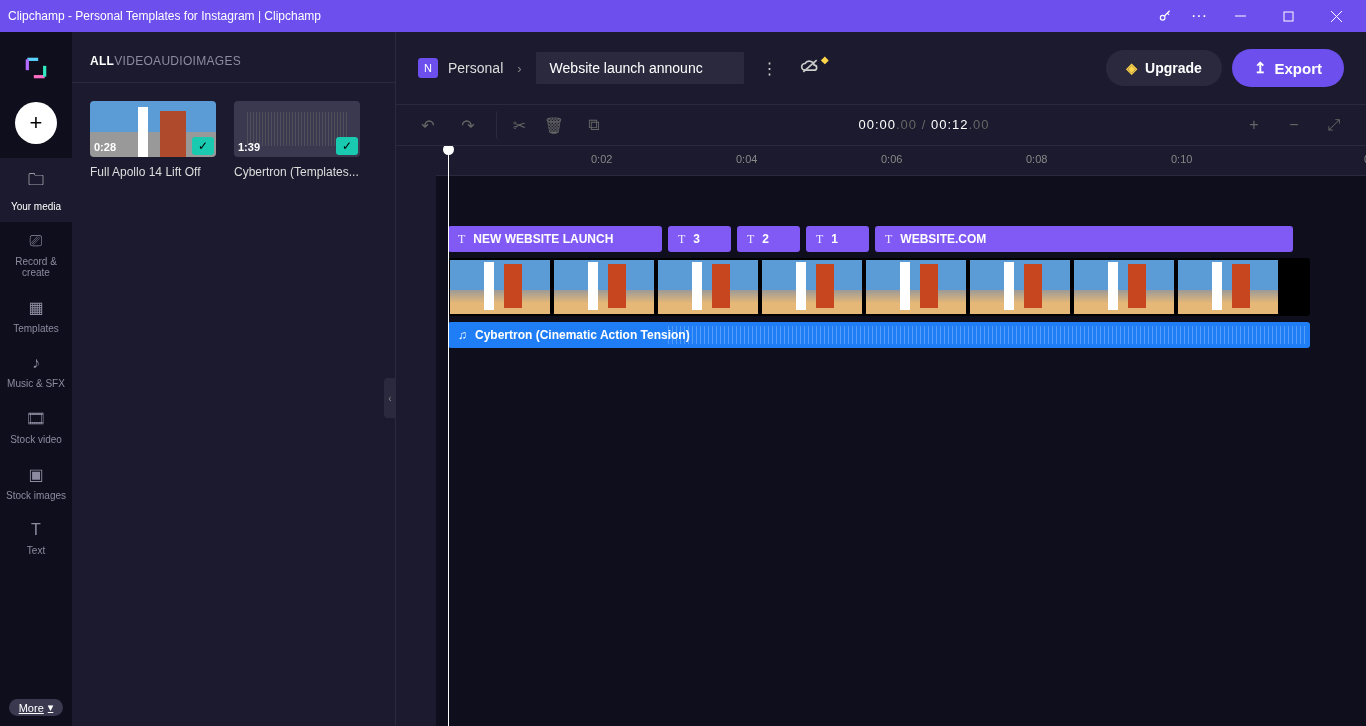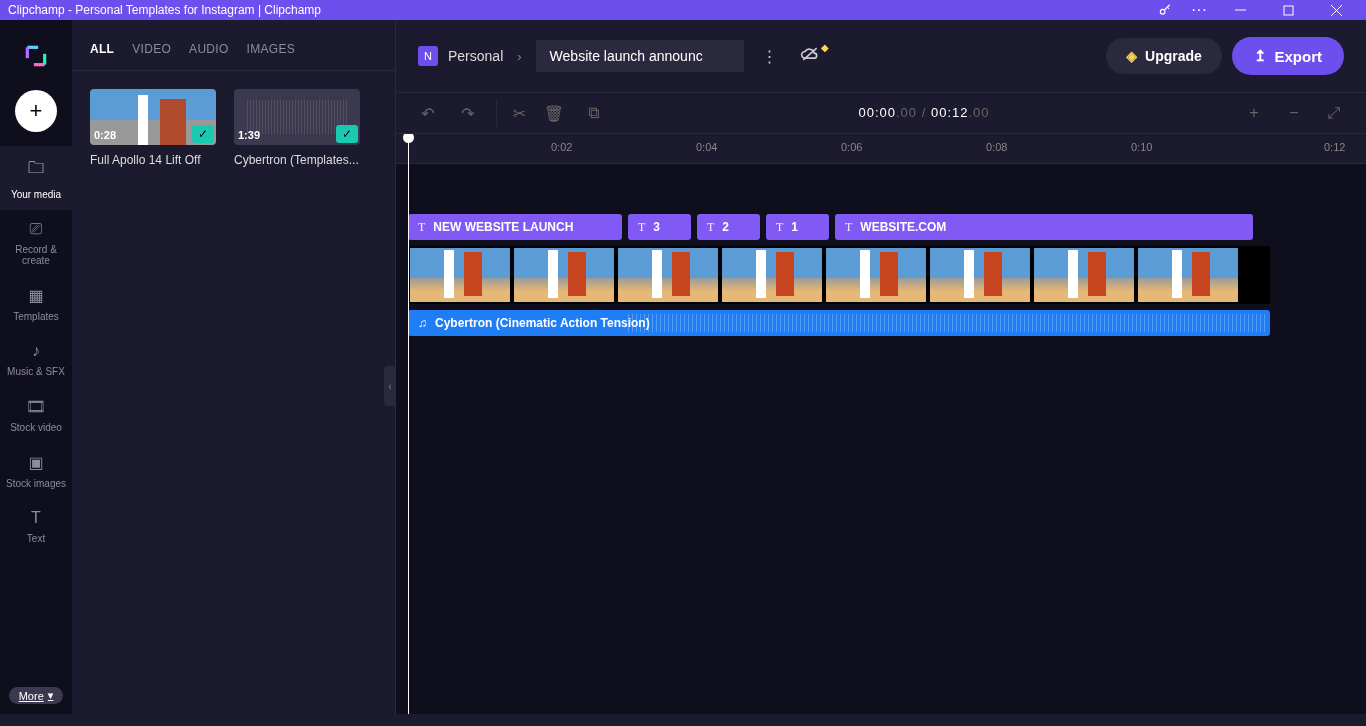--- a/index.html
+++ b/index.html
@@ -1,39 +1,39 @@
 <!DOCTYPE html>
 <html><head>
 <meta charset="utf-8">
 <style>
 * { box-sizing: border-box; margin: 0; padding: 0; font-family: -apple-system, BlinkMacSystemFont, "Segoe UI", sans-serif; }
 body { background: #1b1a2e; color: #fff; overflow: hidden; width: 1366px; height: 726px; }
 
 
-.titlebar { background: #6c4fec; height: 20px; display: flex; align-items: center; padding: 0 8px; justify-content: space-between; }
+.titlebar { background: #6c4fec; height: 32px; display: flex; align-items: center; padding: 0 8px; justify-content: space-between; }
 .titlebar-title { font-size: 12px; color: #fff; }
 .titlebar-right { display: flex; align-items: center; gap: 4px; }
 .tb-btn { width: 44px; height: 32px; display: flex; align-items: center; justify-content: center; color: #fff; cursor: pointer; }
 .tb-icon { width: 30px; height: 32px; display: flex; align-items: center; justify-content: center; }
 
 .app { display: flex; height: 694px; }
 
 
 .rail { width: 72px; background: #0f0e1c; display: flex; flex-direction: column; align-items: center; padding-top: 8px; }
 .logo { width: 72px; height: 56px; display: flex; align-items: center; justify-content: center; }
 .logo svg { width: 26px; height: 26px; }
 .add-btn { width: 42px; height: 42px; border-radius: 50%; background: #fff; color: #000; display: flex; align-items: center; justify-content: center; font-size: 22px; margin: 6px 0 14px; cursor: pointer; }
 .rail-item { width: 72px; padding: 10px 0; display: flex; flex-direction: column; align-items: center; gap: 6px; cursor: pointer; font-size: 10px; color: #8c8ba0; text-align: center; }
 .rail-item.active { background: #1b1a2e; color: #fff; }
 .rail-item .ri-icon { font-size: 16px; color: inherit; }
 .more-pill { margin-top: auto; margin-bottom: 10px; background: #3a3950; border-radius: 14px; padding: 2px 10px; font-size: 11px; display: flex; align-items: center; gap: 4px; cursor: pointer; text-decoration: underline; }
 
 
 .media-panel { width: 324px; background: #1b1a2e; border-right: 1px solid #2a293e; position: relative; }
-.tabs { display: flex; gap: 18px; padding: 22px 0 14px 18px; border-bottom: 1px solid #2a293e; font-size: 12px; }
+.tabs { display: flex; padding: 22px 0 14px 18px; border-bottom: 1px solid #2a293e; font-size: 12px; }
 .tab { color: #8c8ba0; cursor: pointer; letter-spacing: 0.3px; font-weight: 500; }
 .tab.active { color: #fff; font-weight: 700; }
 .media-grid { display: flex; gap: 18px; padding: 18px; }
 .media-card { width: 126px; }
 .thumb { width: 126px; height: 56px; border-radius: 4px; background: #2c2b42; position: relative; overflow: hidden; }
 .thumb .dur { position: absolute; bottom: 4px; left: 4px; font-size: 11px; font-weight: 700; color: #fff; }
 .thumb .chk { position: absolute; bottom: 2px; right: 2px; width: 22px; height: 18px; background: #19c9b0; border-radius: 3px; display: flex; align-items: center; justify-content: center; color: #000; font-size: 12px; }
 .thumb.video { background: linear-gradient(180deg,#5c9cd6 0%,#5c9cd6 55%,#999 55%,#999 100%); }
 .thumb.video::after { content:''; position:absolute; left:48px; top:6px; width:10px; height:52px; background:#fff; }
 .thumb.video::before { content:''; position:absolute; left:70px; top:10px; width:26px; height:46px; background:#b04a2d; }
@@ -75,21 +75,21 @@
 
 
 .tl-toolbar { height: 42px; background: #1b1a2e; border-top: 1px solid #2a293e; border-bottom: 1px solid #2a293e; display: flex; align-items: center; padding: 0 14px; gap: 4px; }
 .tlb { width: 36px; height: 30px; display: flex; align-items: center; justify-content: center; color: #666; cursor: pointer; border-radius: 4px; }
 .tlb.sep { border-left: 1px solid #2a293e; margin-left: 6px; padding-left: 10px; }
 .tl-time { flex: 1; text-align: center; font-family: "Courier New", monospace; font-size: 13px; letter-spacing: 1px; }
 .tl-time .cur { color: #fff; }
 .tl-time .dim { color: #666; }
 
 
-.timeline { flex: 1; background: #0f0e1c; position: relative; overflow: hidden; }
+.timeline { flex: 1; background: #0f0e1c; position: relative; overflow: hidden; margin-left: 40px; }
 .ruler { height: 30px; background: #1b1a2e; position: relative; border-bottom: 1px solid #2a293e; }
 .rlabel { position: absolute; top: 7px; font-size: 11px; color: #888; }
 .playhead { position: absolute; top: 0; bottom: 0; left: 12px; width: 1px; background: #fff; z-index: 5; }
 .playhead::before { content:''; position:absolute; top:-2px; left:-5px; width:11px; height:11px; background:#fff; border-radius:50%; }
 .tracks { padding: 50px 12px 10px 12px; display: flex; flex-direction: column; gap: 6px; }
 .text-row { display: flex; gap: 6px; }
 .clip { background: #8159f5; border-radius: 3px; height: 26px; display: flex; align-items: center; padding: 0 10px; gap: 8px; font-size: 12px; font-weight: 600; overflow: hidden; white-space: nowrap; }
 .clip .t { font-family: serif; font-weight: 400; opacity:.9; }
 .vid-row { height: 58px; background: #000; border-radius: 3px; display: flex; gap: 4px; padding: 2px; overflow: hidden; }
 .vframe { flex: 0 0 100px; background: linear-gradient(180deg,#5c9cd6 0%,#5c9cd6 55%,#999 55%,#e6b877 80%); position: relative; }

